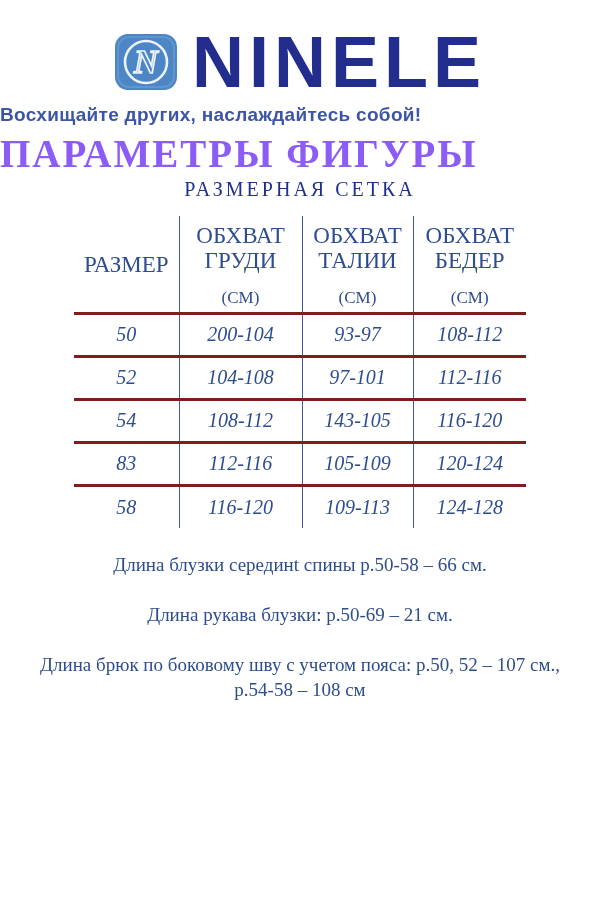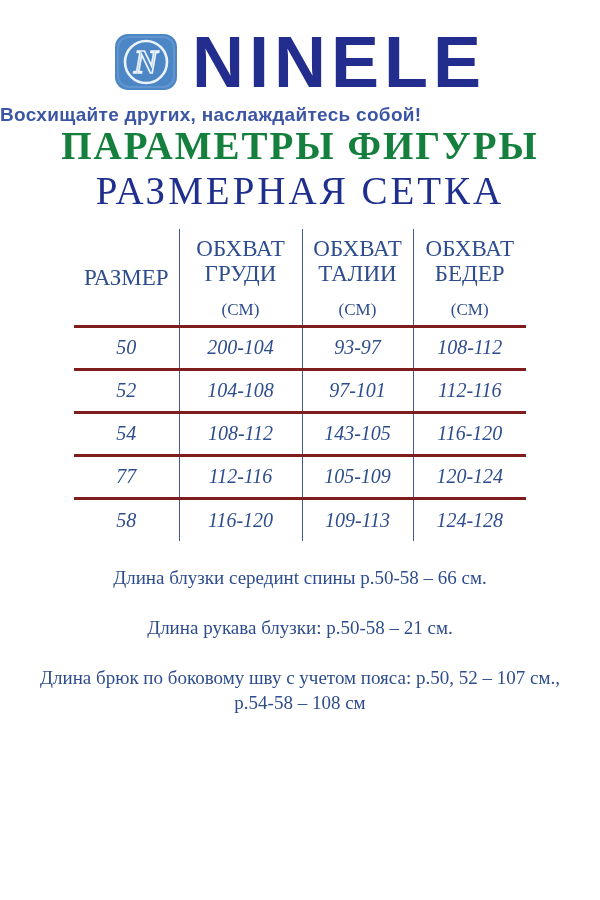--- a/index.html
+++ b/index.html
@@ -28,33 +28,34 @@
   .tagline {
     font-family: "Liberation Sans", sans-serif;
     font-weight: 700;
     font-size: 19px;
     color: #3c55a5;
     margin-top: 6px;
     letter-spacing: 0.3px;
   }
   
   .title {
-    text-align: center;
+    text-align: left;
     font-family: "Liberation Serif", serif;
     font-weight: 700;
     font-size: 39px;
     letter-spacing: 2px;
-    color: #15803d;
+    color: #8b5cf6;
+    margin-top: 8px;
     line-height: 1.05;
   }
   .subtitle {
     text-align: center;
     font-family: "Liberation Serif", serif;
     font-weight: 400;
-    font-size: 39px;
+    font-size: 20px;
     letter-spacing: 3px;
     color: #1f2f8e;
     margin-top: 3px;
     line-height: 1.1;
   }
   
   table.size-table {
     border-collapse: collapse;
     margin: 16px auto 0 auto;
     table-layout: fixed;
@@ -161,33 +162,33 @@
         <td>97-101</td>
         <td>112-116</td>
       </tr>
       <tr>
         <td>54</td>
         <td>108-112</td>
         <td>143-105</td>
         <td>116-120</td>
       </tr>
       <tr>
-        <td>77</td>
+        <td>83</td>
         <td>112-116</td>
         <td>105-109</td>
         <td>120-124</td>
       </tr>
       <tr>
         <td>58</td>
         <td>116-120</td>
         <td>109-113</td>
         <td>124-128</td>
       </tr>
     </tbody>
   </table>
 
   <div class="notes">
     <p>Длина блузки серединt спины р.50-58 – 66 см.</p>
-    <p>Длина рукава блузки: р.50-58 – 21 см.</p>
+    <p>Длина рукава блузки: р.50-69 – 21 см.</p>
     <p>Длина брюк по боковому шву с учетом пояса: р.50, 52 – 107 см., р.54-58 – 108 см</p>
   </div>
 
 </div>
 
 </body></html>

